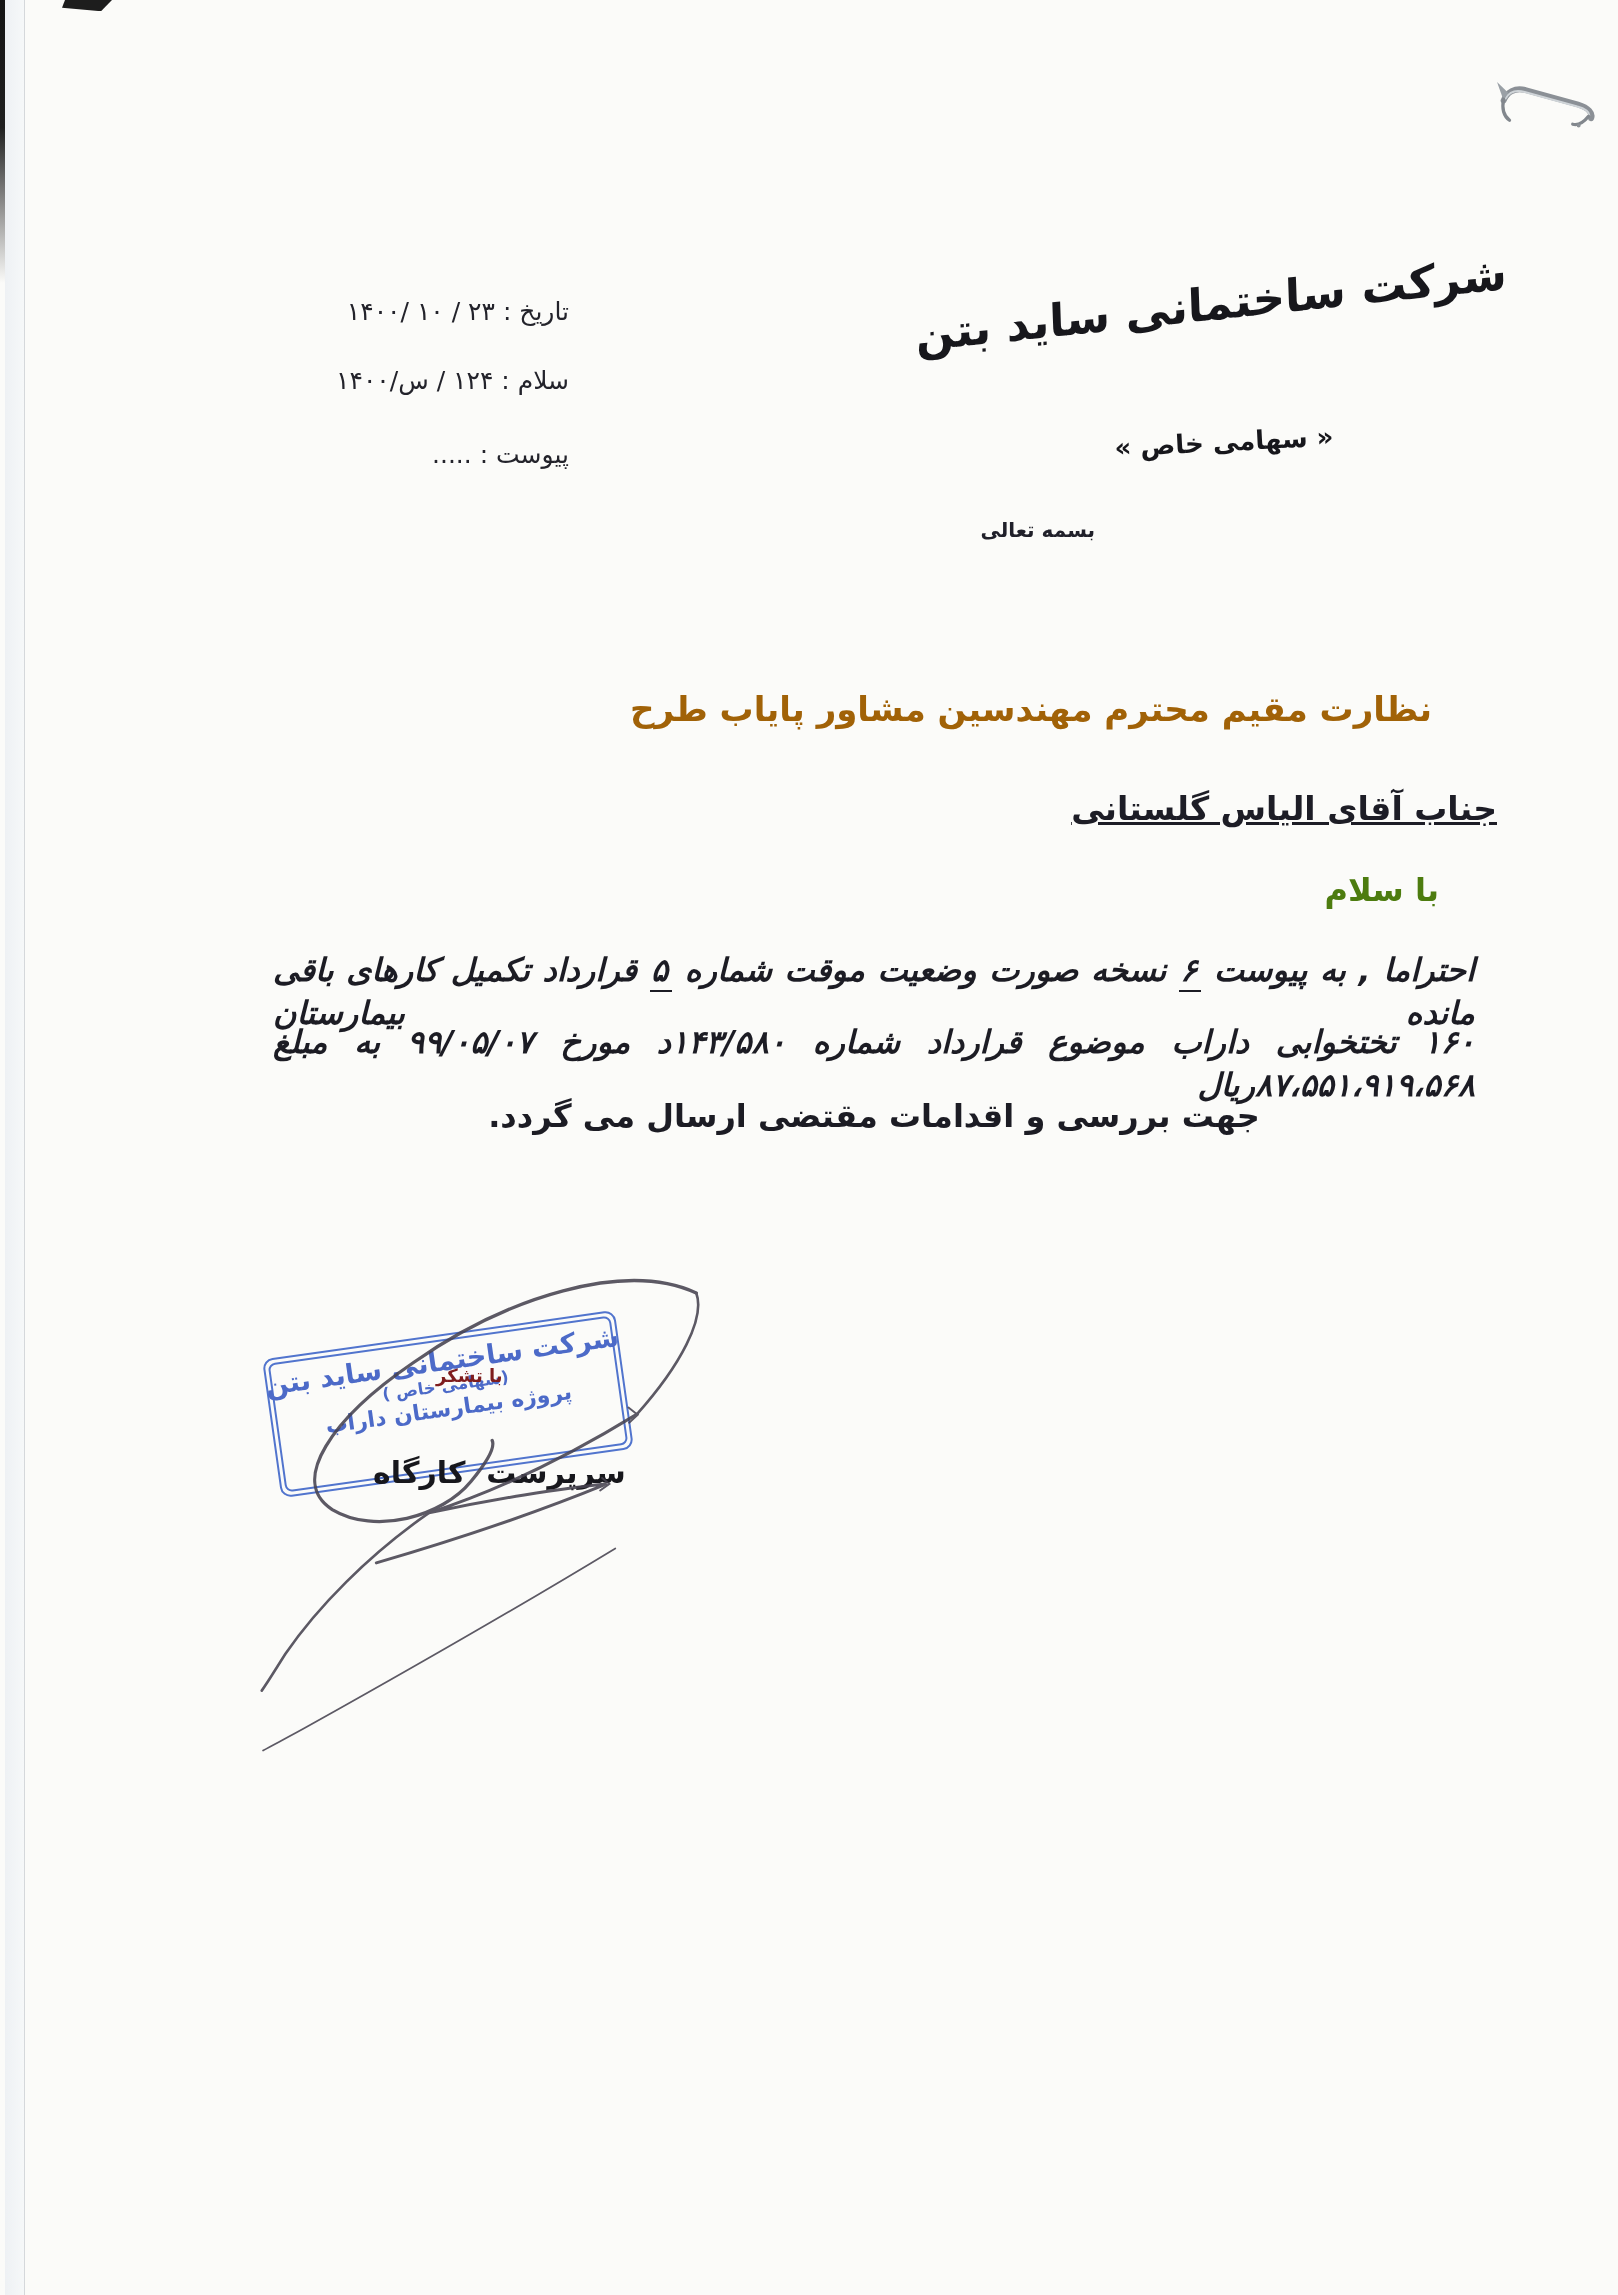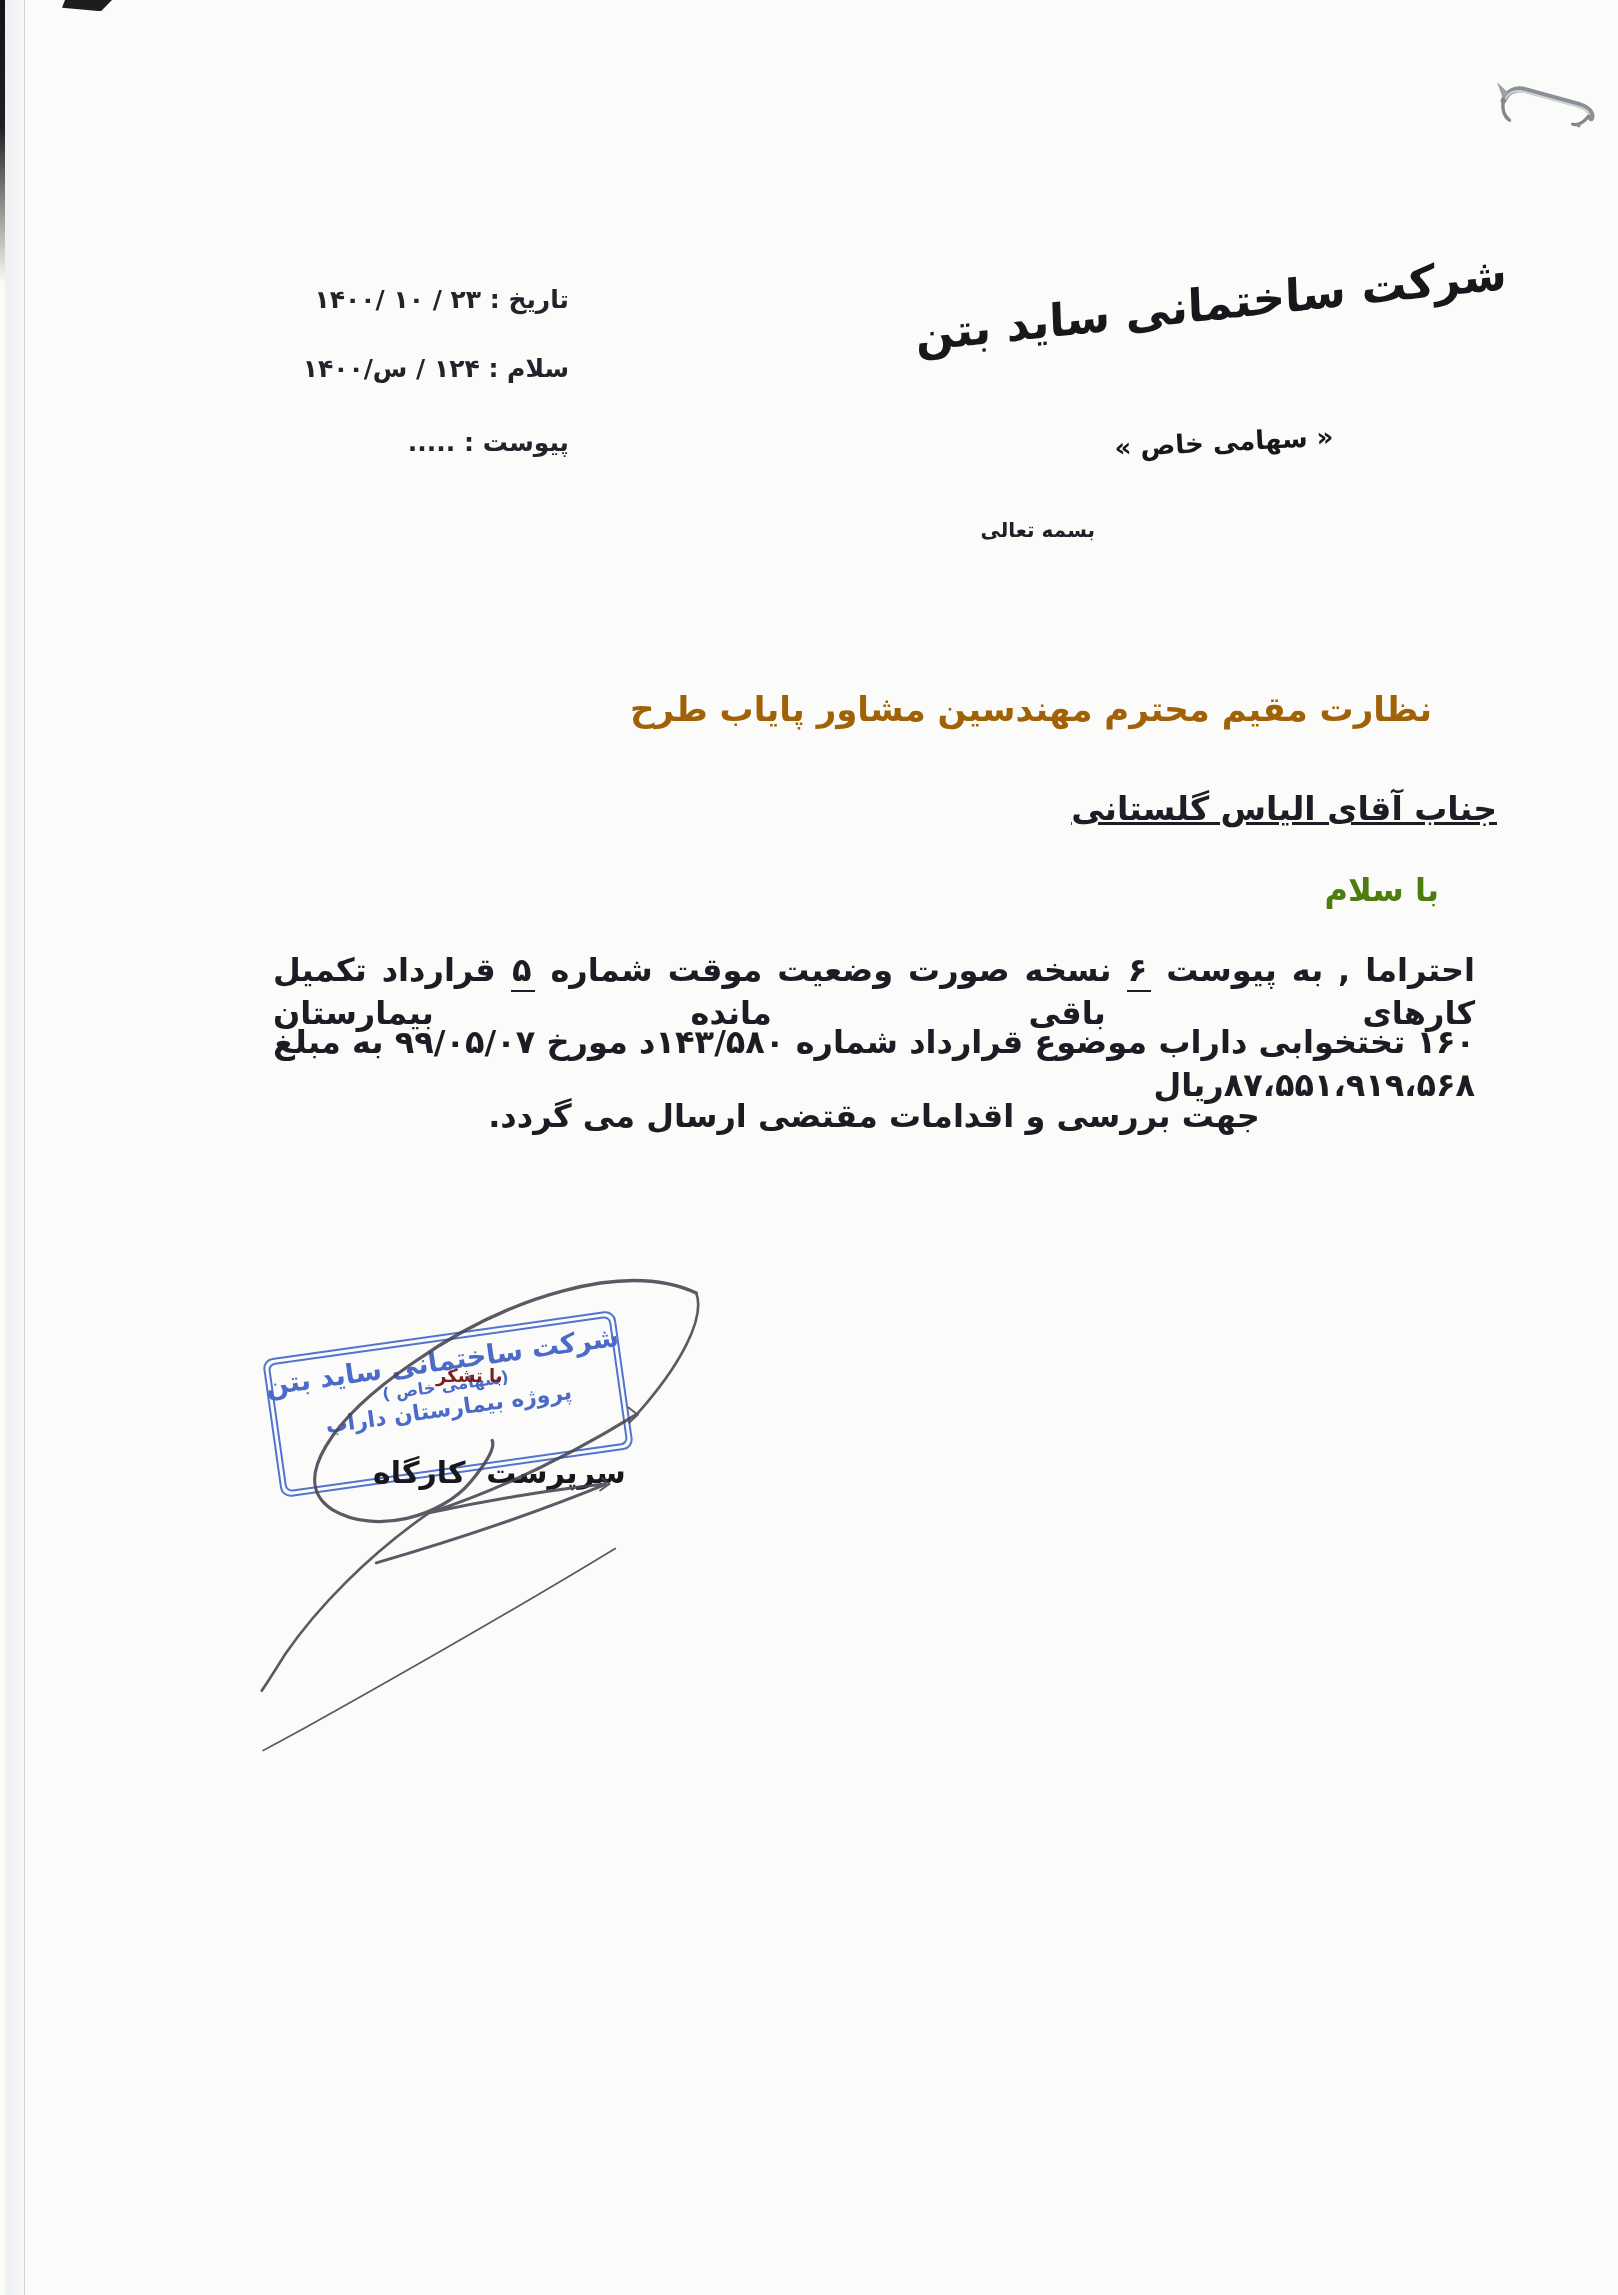--- a/index.html
+++ b/index.html
@@ -38,42 +38,42 @@
   }
   .letterhead-type {
     position:absolute; left:1113px; top:427px; width:224px;
     text-align:center; white-space:nowrap;
     font-size:26px; font-weight:bold; color:#17171c;
     transform:rotate(-3deg);
   }
   
   .meta-row {
     position:absolute; right:1049px; white-space:nowrap;
-    font-size:25px; font-weight:bold; color:#23232b;
-    direction:rtl; text-align:center;
+    font-size:25px; font-weight:normal; color:#23232b;
+    direction:rtl; text-align:center;margin-top:12px;
   }
   .meta-date { top:285px; }
   .meta-number { top:354px; }
   .meta-attachment { top:428px; }
   
   .besmele {
     position:absolute; right:523px; top:518px; white-space:nowrap;
     font-size:20px; font-weight:bold; color:#20202a;margin-left:32px;
   }
   
   .recipient-line1 { position:absolute; right:186px; top:689px; font-size:34px; font-weight:bold; color:#a16207; white-space:nowrap; }
   .recipient-line2 { position:absolute; right:121px; top:789px; font-size:33px; font-weight:bold; color:#1d1d26; white-space:nowrap;text-decoration:underline; }
   .salutation      { position:absolute; right:179px; top:871px; font-size:32px; font-weight:bold; color:#4d7c0f; white-space:nowrap; }
   
   .body-line {
     position:absolute; right:143px; width:1202px;
     font-size:32px; font-weight:bold; color:#1c1c24;
     direction:rtl; line-height:1.35;
   }
-  .body-line.justified { text-align:justify; text-align-last:justify; }
+  .body-line.justified { text-align:justify; text-align-last:justify;font-style:italic; }
   .body-line.last { text-align:center; }
   .b1 { top:949px; }
   .b2 { top:1021px; }
   .b3 { top:1095px; }
   .u-num { border-bottom:2.6px solid #1c1c24; padding:0 4px 1.3px 1.3px; }
   
   .closing-thanks {
     position:absolute; left:437px; top:1365px; white-space:nowrap;
     font-size:18px; font-weight:bold; color:#7f1d1d; z-index:3;
   }

